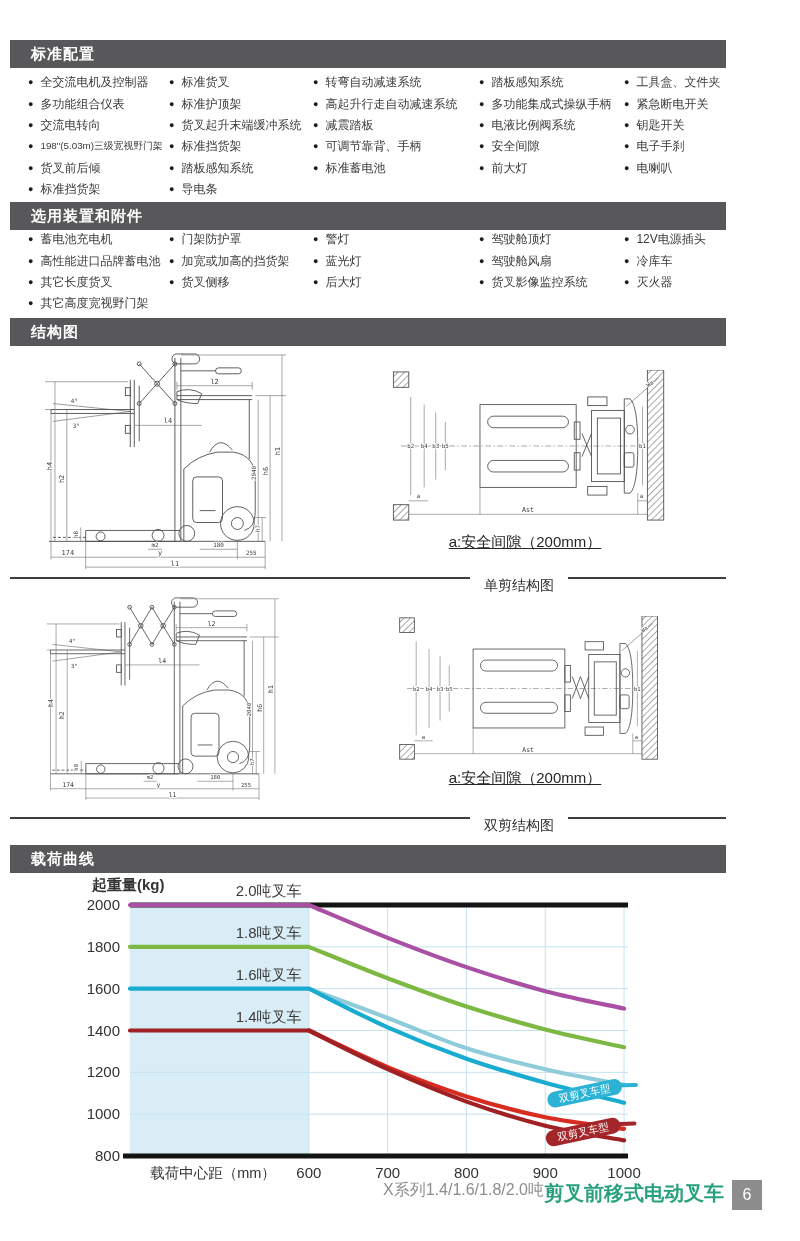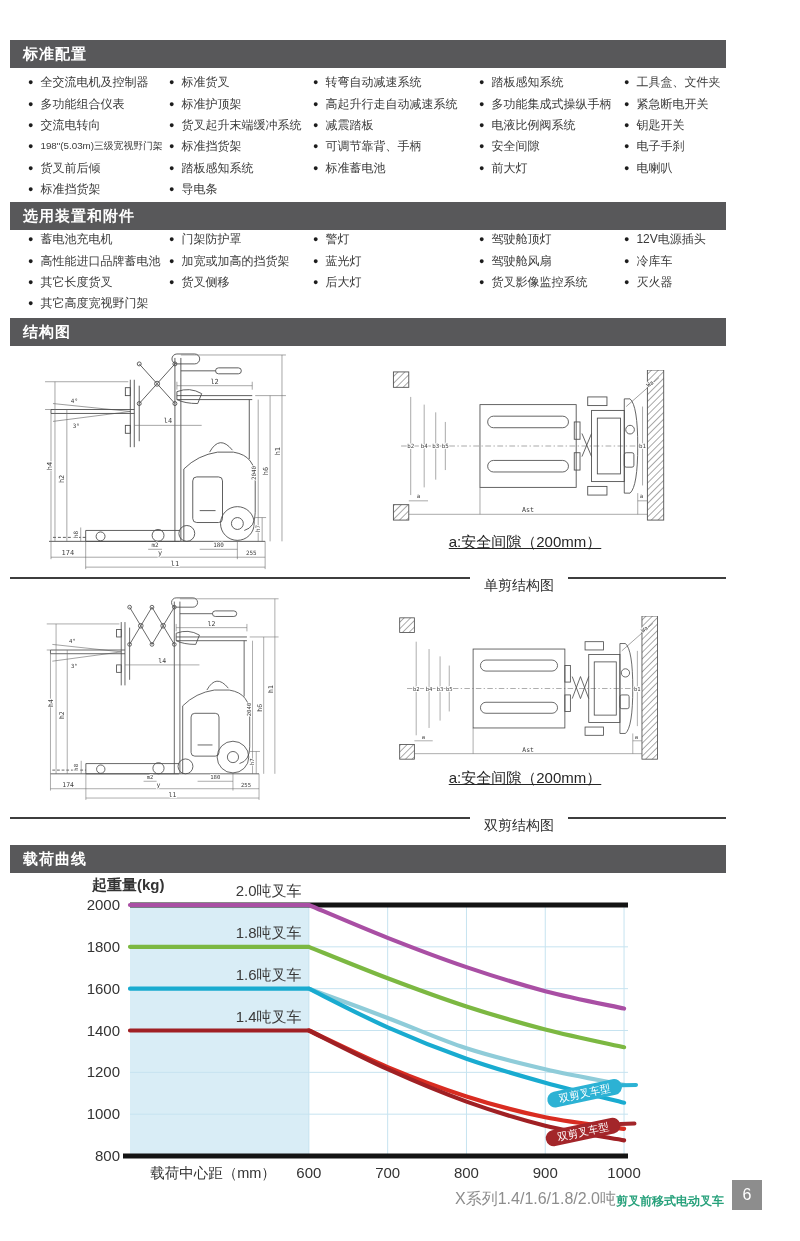--- a/index.html
+++ b/index.html
@@ -1,40 +1,40 @@
 <!DOCTYPE html>
 <html><head>
 <meta charset="utf-8">
 <style>
   html,body{margin:0;padding:0;background:#fff;}
   body{font-family:"Liberation Sans","DejaVu Sans",sans-serif;}
   #page{position:relative;width:800px;height:1241px;background:#fff;overflow:hidden;}
   .bar{position:absolute;left:10px;width:716px;height:28px;background:#58585a;color:#fff;
-       font-size:15px;font-weight:bold;line-height:28px;padding-left:13px;box-sizing:border-box;letter-spacing:1px;}
+       font-size:15px;font-weight:bold;line-height:28px;padding-left:21px;box-sizing:border-box;letter-spacing:1px;}
   .col{position:absolute;}
   .li{display:flex;align-items:center;gap:7px;height:21.4px;font-size:12px;color:#3a3a3a;white-space:nowrap;}
   .blt{font-size:9px;color:#1c1c1c;line-height:1;}
   .col[data-list="sections.standard.columns.0"] .li:nth-child(4){font-size:9.8px;}
   .sep{position:absolute;left:10px;width:716px;display:flex;align-items:flex-start;height:16px;}
   .sep .ln-l{width:460px;height:2px;background:#3e3e3e;}
   .sep .ln-r{flex:1;height:2px;background:#3e3e3e;}
   .sep .sep-label{padding:0 14px;font-size:14px;color:#2e2e2e;font-weight:500;}
   .cap{position:absolute;left:390px;width:270px;text-align:center;font-size:15px;color:#262626;text-decoration:underline;}
   .dwg{position:absolute;}
   .dwg .st{stroke:#4c4c4c;stroke-width:0.9;fill:none;}
   .dwg .thin{stroke:#4c4c4c;stroke-width:0.55;fill:none;}
   .dwg .dl{stroke:#6b6b6b;stroke-width:0.6;fill:none;}
   .dwg .dsh{stroke:#6b6b6b;stroke-width:0.6;fill:none;stroke-dasharray:6 2.5 1.5 2.5;}
   .dwg text{font-family:"DejaVu Sans Mono","Liberation Mono",monospace;fill:#3d3d3d;
             paint-order:stroke;stroke:#ffffff;stroke-width:2px;}
   .dt{font-size:7px;}
   .dt6{font-size:6px;}
-  #footer{position:absolute;left:0;top:1180px;width:762px;display:flex;align-items:flex-end;justify-content:flex-end;gap:0;}
+  #footer{position:absolute;left:0;top:1180px;width:762px;display:flex;align-items:flex-start;justify-content:flex-end;gap:0;}
   #footer .grey{font-size:16px;color:#8d8d8d;}
-  #footer .teal{font-size:12px;font-weight:bold;color:#27a17b;}
+  #footer .teal{font-size:20px;font-weight:bold;color:#27a17b;}
   #page-num{width:30px;height:30px;margin-left:8px;background:#8d8d8d;color:#fff;font-size:16px;
             display:flex;align-items:center;justify-content:center;}
   #chart-svg text{font-family:"Liberation Sans",sans-serif;}
 </style>
 </head>
 <body>
 
 <div id="page">
 
   <div class="bar" style="top:40px">标准配置</div>

